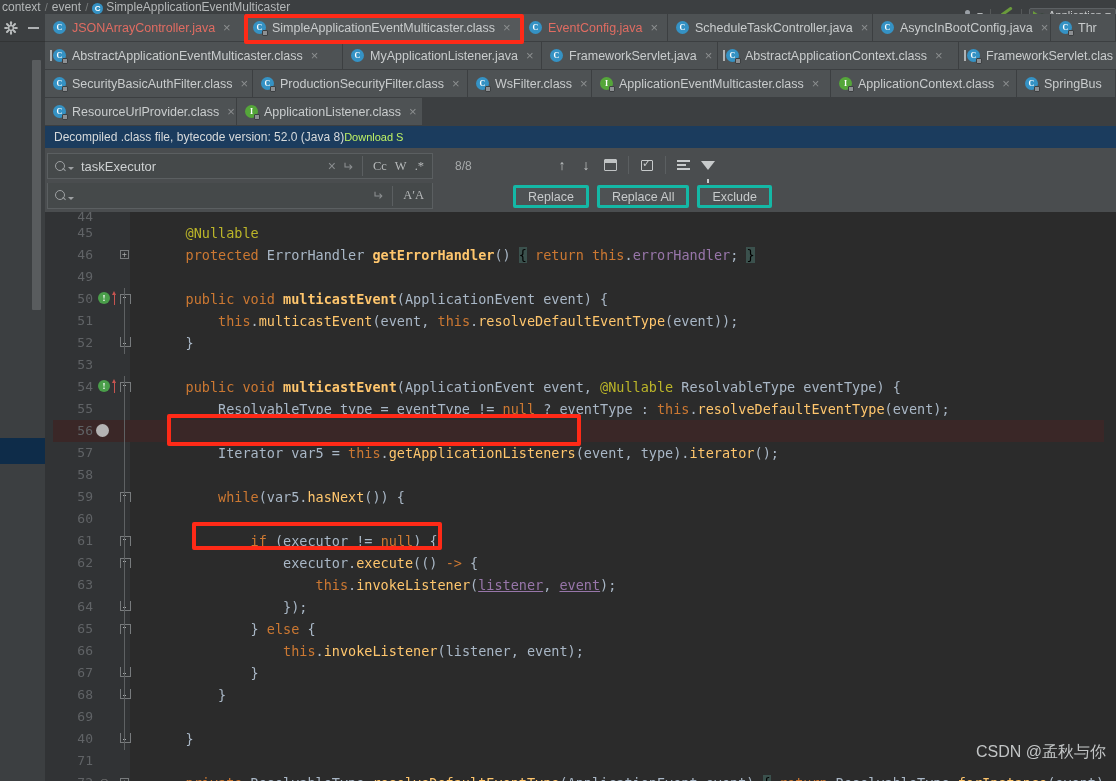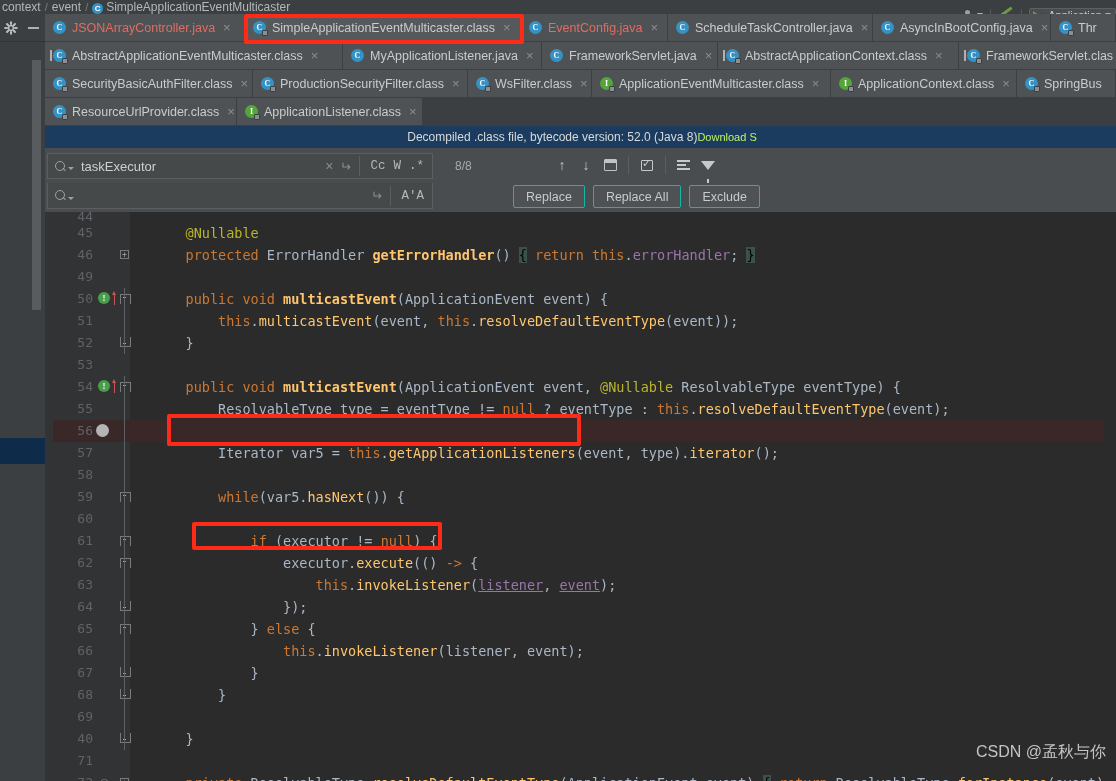--- a/index.html
+++ b/index.html
@@ -167,21 +167,21 @@
   }
   .ficon .bar {
     position: absolute; left: -3px; top: 1px;
     width: 2px; height: 11px; background: #b0b3b4;
   }
 
   
   .notif-bar {
     position: absolute; left: 45px; top: 126px; width: 1071px; height: 22px;
     background: #1b3c5e;
-    display: flex; align-items: center; justify-content: center;
+    display: flex; align-items: center; justify-content: flex-start;
     padding: 0 6px 0 9px;
   }
   .notif-text { font-size: 12px; color: #d7dadb; }
   .notif-link { font-size: 11px; color: #bef264; cursor: pointer; }
 
   
   .find-panel {
     position: absolute; left: 45px; top: 148px; width: 1071px; height: 64px;
     background: #4a4d4f;
   }
@@ -213,21 +213,21 @@
   }
   .find-input-text.placeholder { color: #6f7274; }
   .field-x { font-size: 14px; color: #8a8d8f; margin-right: 6px; cursor: pointer; }
   .field-hist {
     font-size: 13px; color: #8a8d8f; margin-right: 3px; cursor: pointer;
     transform: scaleX(-1);
   }
   .opt-sep { width: 1px; height: 20px; background: #5b5f61; margin: 0 6px; }
   .opt-btn {
     font-size: 12.5px; color: #b6b9ba; cursor: pointer; padding: 0 4px;
-    font-family: Liberation Mono, monospace;
+    font-family: Liberation Serif, serif;
     text-align: right;
   }
 
   .find-count {
     position: absolute; left: 410px; top: 11px;
     font-size: 12px; color: #a7aaab;
   }
   .nav-icons {
     position: absolute; left: 505px; top: 6px;
     display: flex; align-items: center; gap: 0;
@@ -269,21 +269,21 @@
     content: "✓"; position: absolute; left: 0px; top: -4px;
     font-size: 11px; color: #c7cacb;
   }
 
   .repl-buttons {
     position: absolute; left: 468px; top: 37px;
     display: flex; align-items: center; gap: 8px;
   }
   .repl-btn {
     height: 23px; padding: 0 12px;
-    background: #4e5254; border: 1px solid #14b8a6; border-radius: 2px;
+    background: #4e5254; border: 3px solid #14b8a6; border-radius: 2px;
     font-size: 12.5px; color: #c7cacb; display: flex; align-items: center;
     cursor: pointer;
   }
 
   
   .editor {
     position: absolute; left: 45px; top: 212px; width: 1071px; height: 569px;
     background: #2b2b2b; overflow: hidden;
   }
   .gutter-bg {

